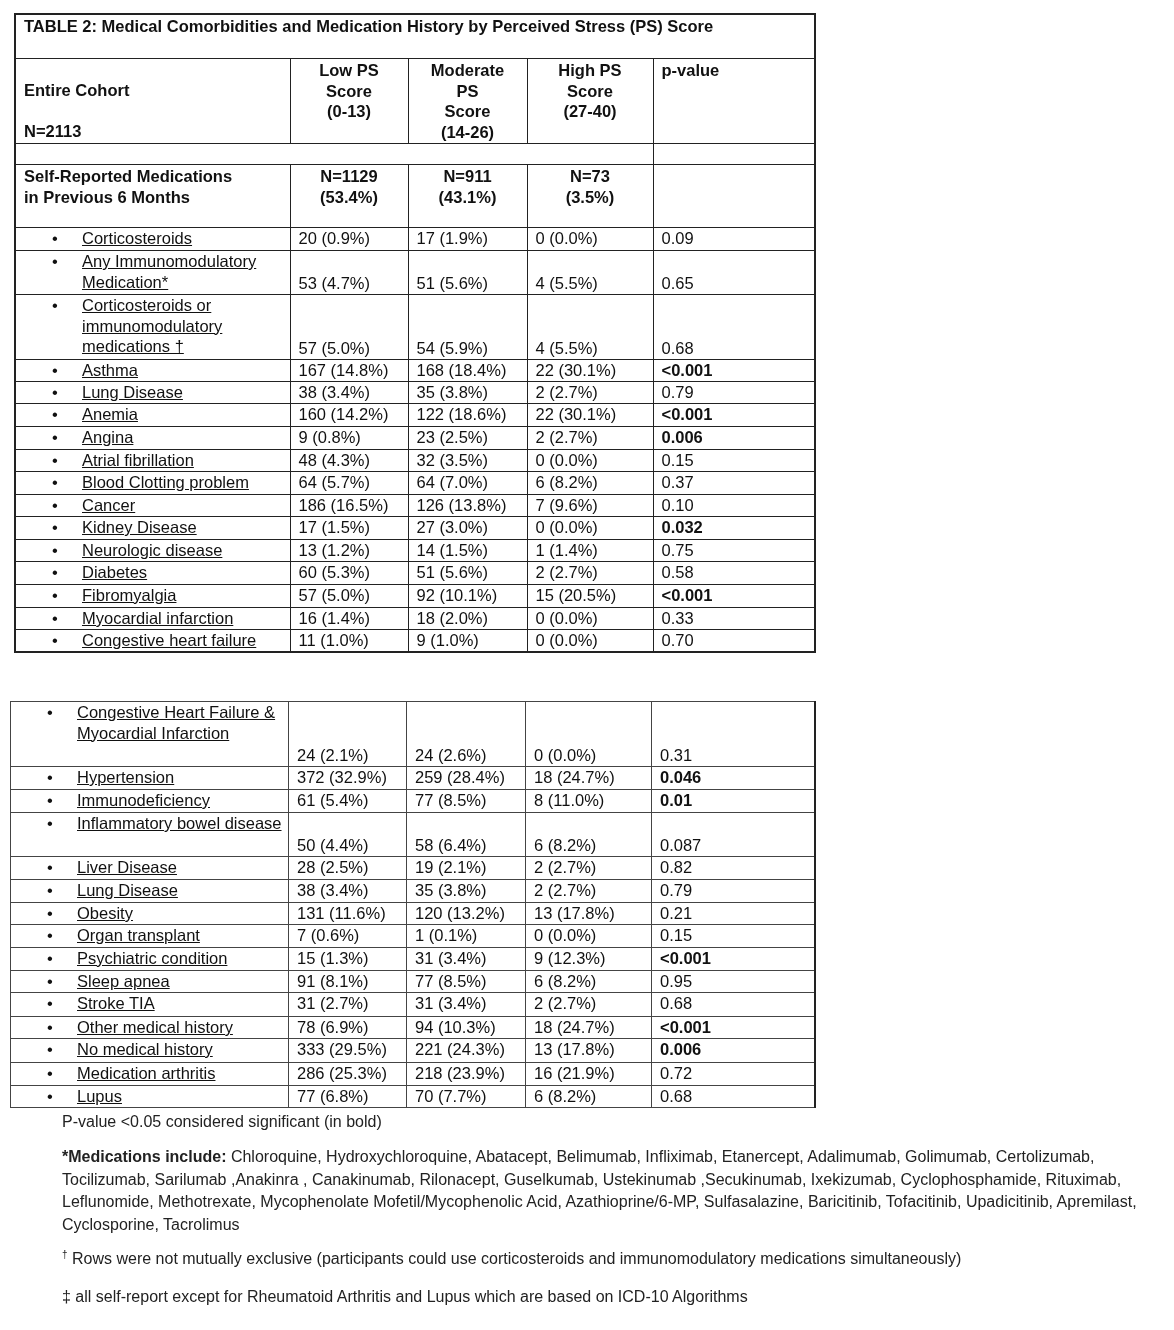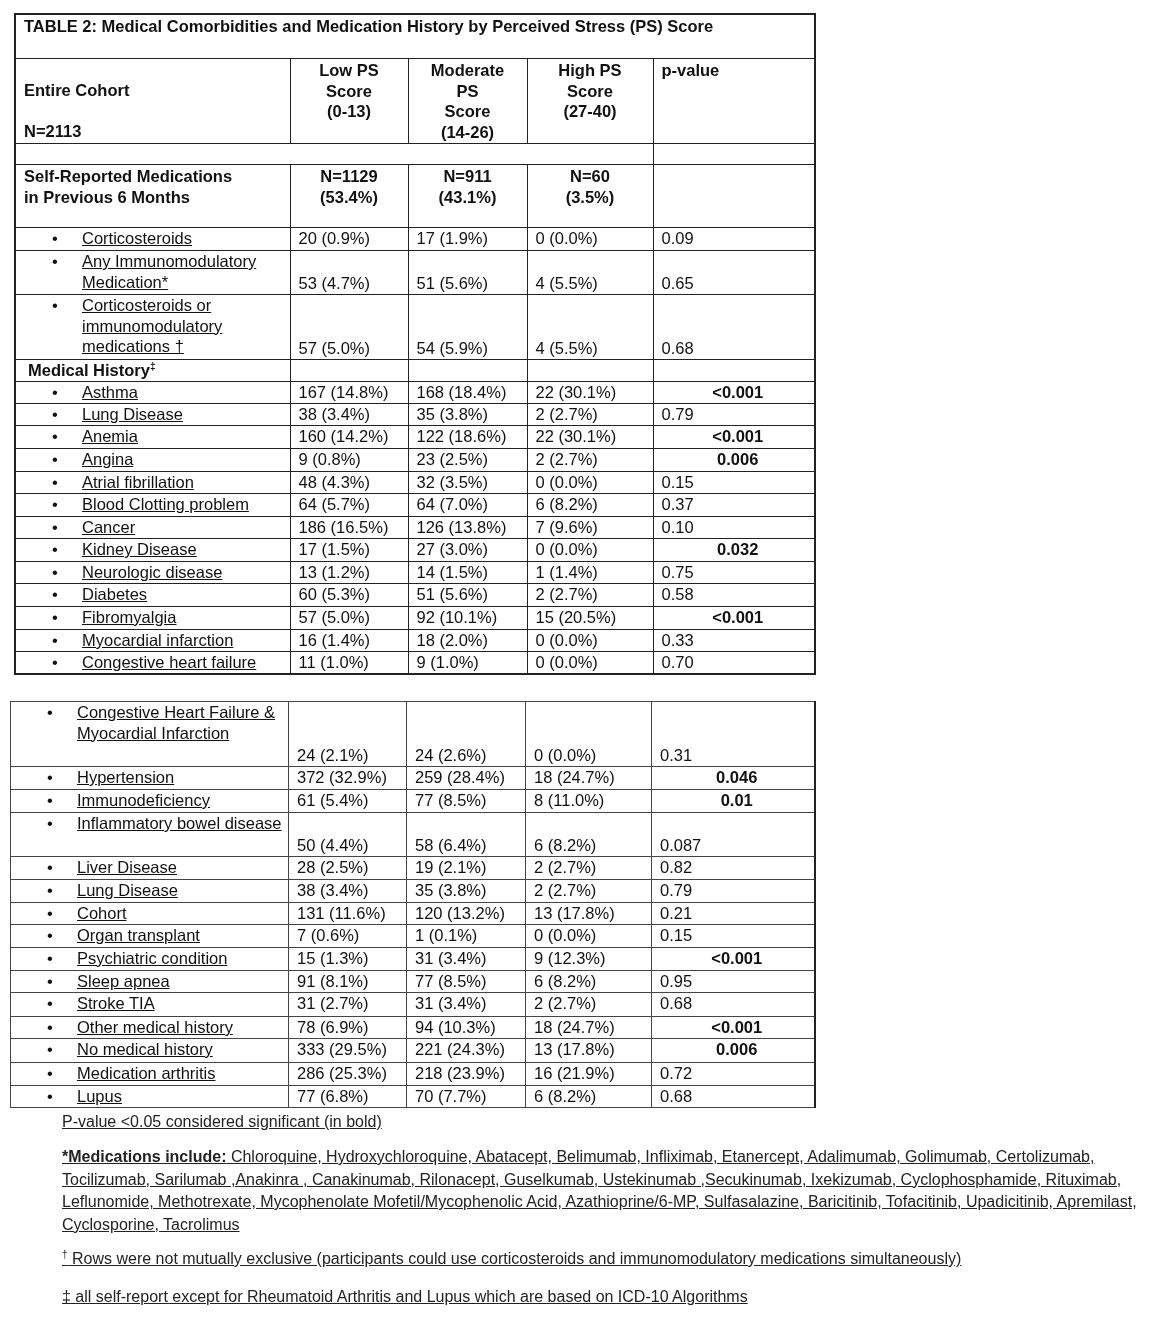--- a/index.html
+++ b/index.html
@@ -9,28 +9,28 @@
   }
   table { border-collapse: collapse; table-layout: fixed; position: absolute; }
   td { padding: 0 0 0 8px; font-size: 16.5px; line-height: 20.5px; vertical-align: top; }
   #t1 { left: 14px; top: 13px; width: 800px; border: 2px solid #222; }
   #t1 td { border: 1.5px solid #222; }
   #t2 { left: 10px; top: 701px; width: 804px; border: 1.5px solid #333; border-right: 2.5px solid #222; }
   #t2 td { border: 1px solid #444; }
   .title-cell { font-weight: bold; padding: 1px 8px 0 8px; line-height: 20.5px; margin-top: 26px; }
   .hdr { font-weight: bold; text-align: center; padding: 1px 4px 0 4px; }
   .hdr-left { font-weight: bold; padding: 1px 8px 2px 8px; }
-  .bold { font-weight: bold; text-align: center; }
+  .bold { font-weight: bold; }
   .bottom { vertical-align: bottom; padding-bottom: 1px; }
   .item { padding-left: 36px; position: relative; }
   .item .bul { position: absolute; left: 36px; top: 0; }
   .item .lbl { display: block; padding-left: 30px; text-decoration: underline; }
   .sec { font-weight: bold; padding-left: 12px; }
   sup { font-size: 10px; line-height: 0; vertical-align: 6px; }
-  .note { position: absolute; font-size: 16px; line-height: 22.5px; color: #222; text-decoration: underline; }
+  .note { position: absolute; font-size: 16px; line-height: 22.5px; color: #222; }
   #note-pval { left: 62px; top: 1111px; }
   #note-meds { left: 62px; top: 1146px; width: 1090px; }
   #note-dagger { left: 62px; top: 1248px; }
   #note-ddagger { left: 62px; top: 1286px; }
 </style>
 </head>
 <body>
 
 <table id="t1">
   <colgroup>
@@ -77,21 +77,21 @@
       <td class="hdr-left" style="padding-right:40px">Self-Reported Medications in Previous 6 Months</td>
       <td class="hdr">
         <div>N=1129</div>
         <div>(53.4%)</div>
       </td>
       <td class="hdr">
         <div>N=911</div>
         <div>(43.1%)</div>
       </td>
       <td class="hdr">
-        <div>N=60</div>
+        <div>N=73</div>
         <div>(3.5%)</div>
       </td>
       <td></td>
     </tr>
   <tr style="height: 23px;">
         <td class="item">
           <span class="bul">•</span>
           <span class="lbl">Corticosteroids</span>
         </td>
         <td>20 (0.9%)</td>
@@ -111,27 +111,20 @@
       </tr>
       <tr style="height: 65px;">
         <td class="item">
           <span class="bul">•</span>
           <span class="lbl">Corticosteroids or immunomodulatory medications †</span>
         </td>
         <td class="bottom">57 (5.0%)</td>
         <td class="bottom">54 (5.9%)</td>
         <td class="bottom">4 (5.5%)</td>
         <td class="bottom">0.68</td>
-      </tr>
-      <tr style="height: 22px;">
-        <td class="sec"><span>Medical History</span><sup>‡</sup></td>
-        <td></td>
-        <td></td>
-        <td></td>
-        <td></td>
       </tr>
       <tr style="height: 22px;">
         <td class="item">
           <span class="bul">•</span>
           <span class="lbl">Asthma</span>
         </td>
         <td>167 (14.8%)</td>
         <td>168 (18.4%)</td>
         <td>22 (30.1%)</td>
         <td class="bold">&lt;0.001</td>
@@ -324,21 +317,21 @@
           <span class="lbl">Lung Disease</span>
         </td>
         <td>38 (3.4%)</td>
         <td>35 (3.8%)</td>
         <td>2 (2.7%)</td>
         <td>0.79</td>
       </tr>
       <tr style="height: 22px;">
         <td class="item">
           <span class="bul">•</span>
-          <span class="lbl">Cohort</span>
+          <span class="lbl">Obesity</span>
         </td>
         <td>131 (11.6%)</td>
         <td>120 (13.2%)</td>
         <td>13 (17.8%)</td>
         <td>0.21</td>
       </tr>
       <tr style="height: 23px;">
         <td class="item">
           <span class="bul">•</span>
           <span class="lbl">Organ transplant</span>

